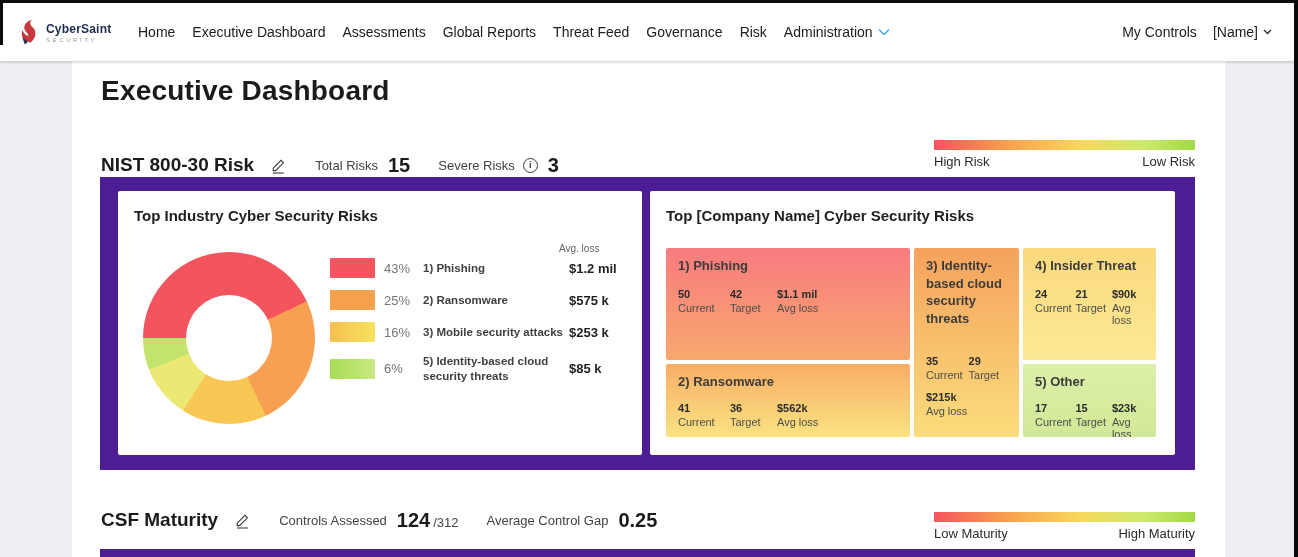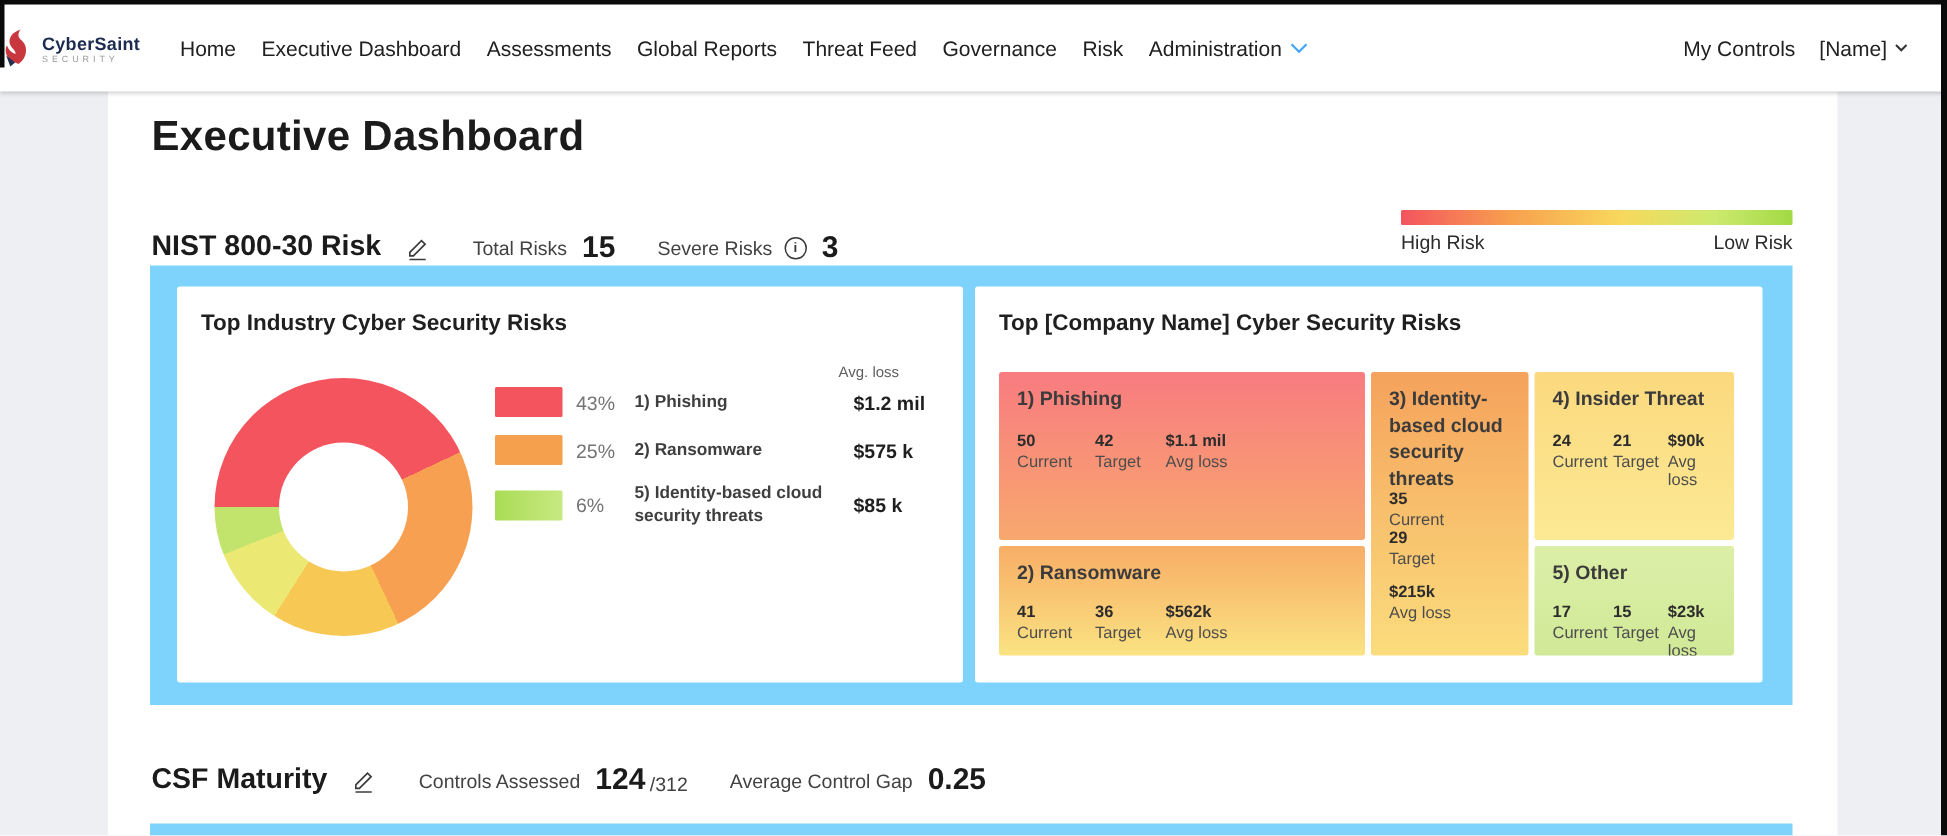--- a/index.html
+++ b/index.html
@@ -6,21 +6,21 @@
   html,body { width:1298px; height:557px; }
   body { font-family:"Liberation Sans", sans-serif; background:#edeff3; overflow:hidden; position:relative; color:#212121; }
 
   
   .edge-top    { position:absolute; left:0; top:0; width:100%; height:3px; background:#0a0a0a; z-index:50; }
   .edge-left   { position:absolute; left:0; top:0; width:3px; height:45px; background:#0a0a0a; z-index:50; }
   .edge-right  { position:absolute; right:0; top:0; width:4px; height:100%; background:#0a0a0a; z-index:50; }
 
   
   .nav { position:absolute; left:0; top:3px; width:100%; height:58px; background:#ffffff;
-         display:flex; align-items:center; 
+         display:flex; align-items:center; padding-left:18px;
          box-shadow:0 1px 3px rgba(0,0,0,.22); z-index:10; }
   .brand { display:flex; align-items:center; gap:6px; width:100px; }
   .brand-logo { width:22px; height:28px; flex:0 0 auto; }
   .brand-text .brand-name { font-size:12px; font-weight:bold; color:#1d2b4f; letter-spacing:.2px; }
   .brand-text .brand-sub  { font-size:6px; color:#9b9b9b; letter-spacing:2.6px; margin-top:1px; }
   .nav-items { display:flex; align-items:center; gap:17px; margin-left:20px; font-size:14px; color:#202020; }
   .nav-item { cursor:pointer; white-space:nowrap; display:flex; align-items:center; gap:5px; }
   .nav-right { margin-left:auto; display:flex; align-items:center; gap:16px; font-size:14px; padding-right:26px; }
 
   
@@ -41,21 +41,21 @@
 
   
   .scale { position:absolute; right:30px; width:261px; }
   .scale.risk { top:83px; }
   .scale.csf  { top:455px; }
   .scale-bar { height:10px; border-radius:1px;
      background:linear-gradient(90deg,#f4545e 0%,#f7a04e 28%,#f8d85c 56%,#cdea6e 80%,#a2d944 100%); }
   .scale-labels { display:flex; justify-content:space-between; font-size:13px; color:#2b2b2b; margin-top:4px;align-items:flex-end; }
 
   
-  .strip { position:absolute; left:28px; width:1095px; background:#7dd3fc; }
+  .strip { position:absolute; left:28px; width:1095px; background:#4c1d95; }
   .strip.one { top:120px; height:293px; }
   .strip.two { top:492px; height:60px; }
 
   
   .card { position:absolute; top:14px; height:264px; background:#ffffff; border-radius:2px; }
   .card-title { position:absolute; left:16px; top:16px; font-size:15px; font-weight:bold; color:#1f1f1f; }
   .card.industry { left:18px;  width:524px; }
   .card.company  { left:550px; width:525px; }
 
   
@@ -92,21 +92,21 @@
   .tile.t3 { grid-column:2; grid-row:1 / span 2; background:linear-gradient(180deg,#f5a25c,#fbdd7d); }
   .tile.t4 { grid-column:3; grid-row:1; background:linear-gradient(180deg,#fbd97e,#fce994); }
   .tile.t5 { grid-column:3; grid-row:2; background:linear-gradient(180deg,#dcefa8,#d0e997); }
   .tile-title { font-size:13px; font-weight:bold; color:#3b3b3b; line-height:1.35; }
   .tile-stats { display:flex; margin-top:13px; }
   .tile.t2 .tile-stats, .tile.t5 .tile-stats { margin-top:11px; }
   .stat { margin-right:0; }
   .stat.c { width:52px; } .stat.t { width:47px; }
   .stat-v { font-size:11px; font-weight:bold; color:#2c2c2c; }
   .stat-l { font-size:11px; color:#4d4d4d; margin-top:2px; }
-  .tile.t3 .tile-stats { margin-top:0;flex-direction:column; }
+  .tile.t3 .tile-stats { margin-top:28px; }
   .t3-avg { margin-top:10px; }
 
   svg { display:block; }
 </style>
 </head>
 <body>
 
 <div class="edge-top"></div>
 <div class="edge-left"></div>
 <div class="edge-right"></div>
@@ -187,20 +187,26 @@
           <span class="legend-label">1) Phishing</span>
           <span class="legend-avg">$1.2 mil</span>
         </div>
         <div class="legend-row">
           <span class="sw sw2"></span>
           <span class="legend-pct">25%</span>
           <span class="legend-label">2) Ransomware</span>
           <span class="legend-avg">$575 k</span>
         </div>
         <div class="legend-row">
+          <span class="sw sw3"></span>
+          <span class="legend-pct">16%</span>
+          <span class="legend-label">3) Mobile security attacks</span>
+          <span class="legend-avg">$253 k</span>
+        </div>
+        <div class="legend-row">
           <span class="sw sw5"></span>
           <span class="legend-pct">6%</span>
           <span class="legend-label">5) Identity-based cloud security threats</span>
           <span class="legend-avg">$85 k</span>
         </div>
       </div>
     </section>
 
     <section class="card company">
       <div class="card-title">Top [Company Name] Cyber Security Risks</div>
@@ -308,15 +314,22 @@
         <line x1="3" y1="16" x2="13.8" y2="16" stroke="#3a3a3a" stroke-width="1.1"></line>
       </svg>
     </span>
     <span class="metric-label">Controls Assessed</span>
     <span class="metric-value">124</span>
     <span class="metric-suffix">/312</span>
     <span class="metric-label">Average Control Gap</span>
     <span class="metric-value">0.25</span>
   </div>
 
+  <div class="scale csf">
+    <div class="scale-bar"></div>
+    <div class="scale-labels">
+      <span>Low Maturity</span>
+      <span>High Maturity</span>
+    </div>
+  </div>
 
   <div class="strip two"></div>
 </div>
 
 </body></html>

